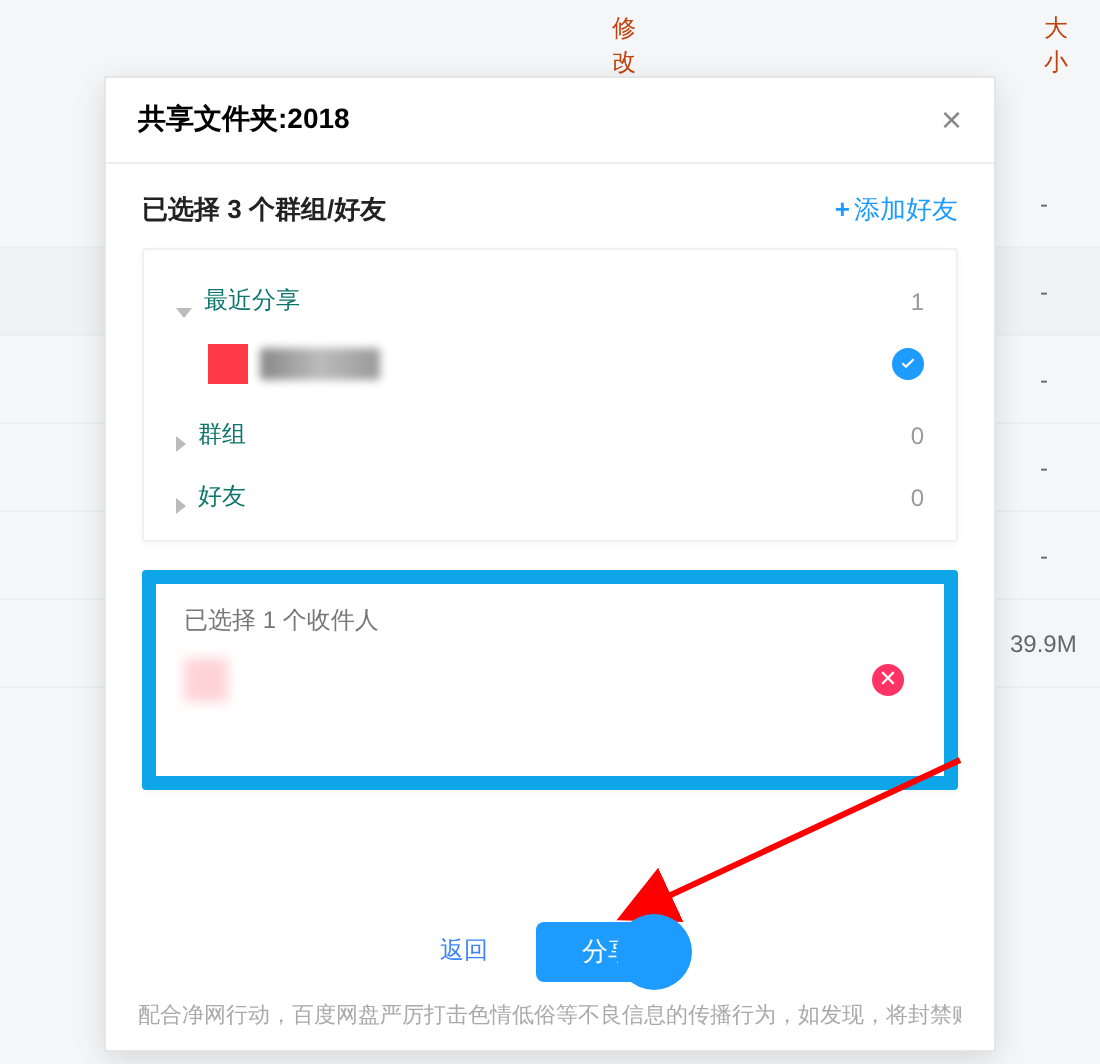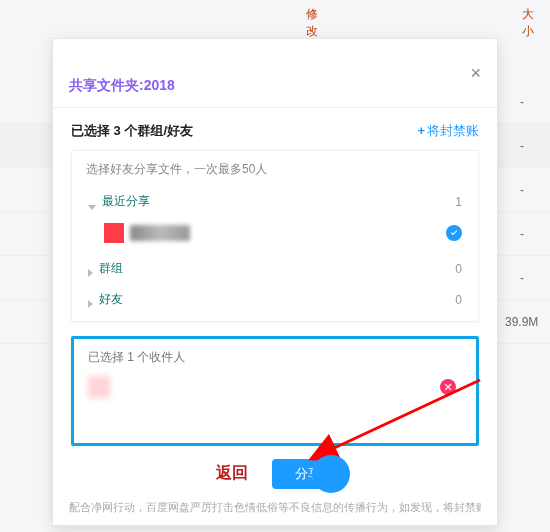--- a/index.html
+++ b/index.html
@@ -9,21 +9,21 @@
   .bg-col-time { margin-left: 290px; }
   .bg-col-size { margin-left: 200px; font-family: Liberation Mono, monospace; }
   .bg-rows { }
   .bg-row { height: 44px; border-bottom: 1px solid #eee; display: flex; align-items: center; color: #666; font-size: 12px; }
   .bg-row .dash { margin-left: 520px; }
   .bg-row .size { margin-left: 505px; }
   .bg-row.hi { background: #f0f1f2; }
 
   .modal { position: absolute; left: 52px; top: 38px; width: 446px; height: 488px; background: #fff; border: 1px solid #e5e5e5; box-shadow: 0 4px 14px rgba(0,0,0,0.12); }
   .modal-header { display: flex; align-items: center; justify-content: space-between; padding: 12px 16px; border-bottom: 1px solid #eee; }
-  .modal-title { font-size: 14px; font-weight: bold; color: #8b5cf6; margin-top: 26px; }
+  .modal-title { font-size: 14px; font-weight: bold; color: #000000; }
   .close { font-size: 18px; color: #888; cursor: pointer; line-height: 1; }
 
   .section-bar { display: flex; justify-content: space-between; align-items: center; padding: 14px 18px 10px; font-size: 13px; }
   .section-bar .left { color: #222; font-weight: bold; }
   .add-friend { color: #1e9bff; font-size: 13px; cursor: pointer; }
   .add-friend .plus { font-weight: bold; margin-right: 2px; }
 
   .panel { margin: 0 18px 14px; background: #fff; border: 1px solid #f0f0f0; border-radius: 2px; box-shadow: 0 1px 4px rgba(0,0,0,0.04); padding: 10px 14px 6px; }
   .hint { font-size: 12px; color: #888; margin-bottom: 8px; }
   .row { display: flex; align-items: center; justify-content: space-between; padding: 7px 2px; font-size: 12px; }
@@ -32,29 +32,29 @@
   .tri { display: inline-block; width: 0; height: 0; margin-right: 6px; }
   .tri.down { border-left: 4px solid transparent; border-right: 4px solid transparent; border-top: 5px solid #bbb; }
   .tri.right { border-top: 4px solid transparent; border-bottom: 4px solid transparent; border-left: 5px solid #bbb; }
   .contact-row { display: flex; align-items: center; justify-content: space-between; padding: 6px 2px 10px 18px; }
   .contact-visual { display: flex; align-items: center; gap: 6px; }
   .avatar-sq { width: 20px; height: 20px; background: #ff3b47; }
   .name-blur { width: 60px; height: 16px; background: linear-gradient(90deg,#888,#bbb,#999); filter: blur(2px); border-radius: 2px; }
   .check-circ { width: 16px; height: 16px; border-radius: 50%; background: #1e9bff; display: flex; align-items: center; justify-content: center; }
   .check-circ svg { width: 10px; height: 10px; fill: #fff; }
 
-  .panel2 { margin: 0 18px; background: #fff; border: 3px solid #0ea5e9; border-radius: 2px; box-shadow: 0 1px 4px rgba(0,0,0,0.04); padding: 10px 14px; height: 110px; }
+  .panel2 { margin: 0 18px; background: #fff; border: 7px solid #0ea5e9; border-radius: 2px; box-shadow: 0 1px 4px rgba(0,0,0,0.04); padding: 10px 14px; height: 110px; }
   .p2-title { font-size: 12px; color: #777; margin-bottom: 10px; }
   .recipient { display: flex; align-items: center; justify-content: space-between; padding-right: 6px; }
   .recip-blur { width: 22px; height: 22px; background: #ffd3d7; filter: blur(3px); }
   .remove-circ { width: 16px; height: 16px; border-radius: 50%; background: #ff3366; display: flex; align-items: center; justify-content: center; color: #fff; font-size: 11px; line-height: 1; }
 
   .footer { position: absolute; left: 0; right: 0; bottom: 0; padding: 10px 16px; }
   .btn-row { display: flex; justify-content: center; gap: 14px; margin-bottom: 8px; align-items: center; }
-  .btn-back { color: #b91c1c; font-size: 16px; background: none; border: none; cursor: pointer; padding: 8px 10px; font-weight: bold; }
+  .btn-back { color: #3b82f6; font-size: 12px; background: none; border: none; cursor: pointer; padding: 8px 10px; }
   .btn-share { position: relative; width: 72px; height: 30px; border: none; background: #1e9bff; color: #fff; font-size: 13px; border-radius: 4px; cursor: pointer; overflow: visible; }
   .btn-share .bulge { position: absolute; right: -6px; top: -4px; width: 38px; height: 38px; background: #1e9bff; border-radius: 50%; }
   .btn-share span { position: relative; z-index: 2; }
   .disclaimer { font-size: 11px; color: #aaa; text-align: center; white-space: nowrap; overflow: hidden; }
 
   .arrow-svg { position: absolute; pointer-events: none; }
 </style>
 </head>
 <body>
 
@@ -87,26 +87,25 @@
 
 <div class="modal">
   <div class="modal-header">
     <div class="modal-title">共享文件夹:2018</div>
     <div class="close">×</div>
   </div>
 
   <div class="section-bar">
     <span class="left">已选择 3 个群组/好友</span>
     <span class="add-friend">
-      <span class="plus">+</span><span>将封禁账</span>
+      <span class="plus">+</span><span>添加好友</span>
     </span>
   </div>
 
   <div class="panel">
-    <div class="hint">选择好友分享文件，一次最多50人</div>
 
     <div class="row">
       <span class="label">
           <span class="tri down"></span>
           <span>最近分享</span>
         </span>
       <span class="count">1</span>
     </div>
 
     <div class="contact-row">

